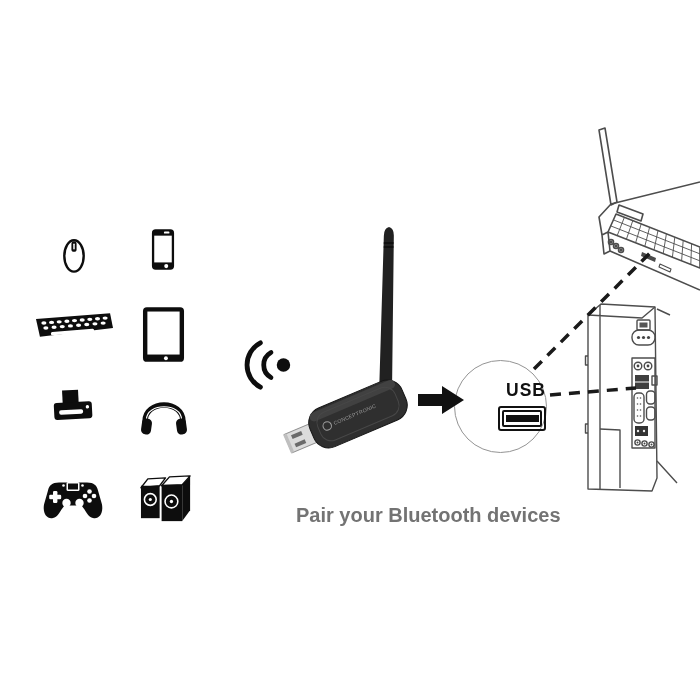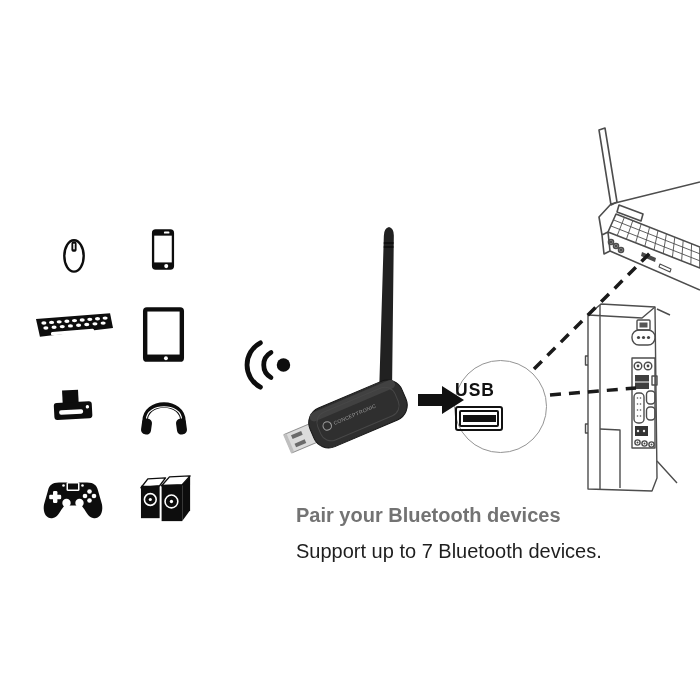--- a/index.html
+++ b/index.html
@@ -1,21 +1,21 @@
 <!DOCTYPE html>
 <html><head>
 <meta charset="utf-8">
 <style>
   html,body{margin:0;padding:0;background:#fff;}
   .stage{position:relative;width:700px;height:700px;background:#fff;overflow:hidden;
          font-family:"Liberation Sans","DejaVu Sans",sans-serif;}
   .abs{position:absolute;}
   svg{display:block;overflow:visible;}
   .usb-callout{position:absolute;left:454px;top:360px;width:93px;height:93px;border:1.5px solid #949494;
-      border-radius:50%;background:#fff;display:flex;flex-direction:column;align-items:flex-start;
+      border-radius:50%;background:#fff;display:flex;flex-direction:column;align-items:flex-end;
       justify-content:center;box-sizing:border-box;}
   .usb-label{font-size:17.5px;font-weight:700;letter-spacing:1px;color:#111;line-height:1;margin-bottom:6px;}
   .usb-port-outer{width:48px;height:25px;border:2px solid #111;border-radius:3px;padding:2px;box-sizing:border-box;}
   .usb-port-inner{width:100%;height:100%;border:2px solid #111;border-radius:2px;box-sizing:border-box;
       display:flex;align-items:center;justify-content:center;padding:1.5px;}
   .usb-port-bar{width:100%;height:7px;background:#111;}
   .caption-title{position:absolute;left:296px;top:504px;font-size:20px;font-weight:700;color:#737373;}
   .caption-sub{position:absolute;left:296px;top:540px;font-size:20px;font-weight:400;color:#1e1e1e;}
 </style>
 </head>
@@ -212,15 +212,14 @@
       </g>
       <rect x="-50" y="-21" width="100" height="42" rx="16" fill="#2f2f2f" stroke="#161616" stroke-width="1"></rect>
       <rect x="-46" y="-19" width="92" height="9" rx="4.5" fill="#414141"></rect>
       <rect x="-42" y="-15" width="84" height="30" rx="11" fill="none" stroke="#474747" stroke-width="1"></rect>
       <circle cx="-33" cy="-1" r="4.2" fill="none" stroke="#9c9c9c" stroke-width="1.1"></circle>
       <text x="-26" y="1" font-size="5.2" fill="#9c9c9c" letter-spacing="0.3">CONCEPTRONIC</text>
     </g>
   </svg>
 
   <div class="caption-title">Pair your Bluetooth devices</div>
-  <div class="caption-sub">Support up to 7 Bluetooth devices.</div>
 
 </div>
 
 </body></html>

